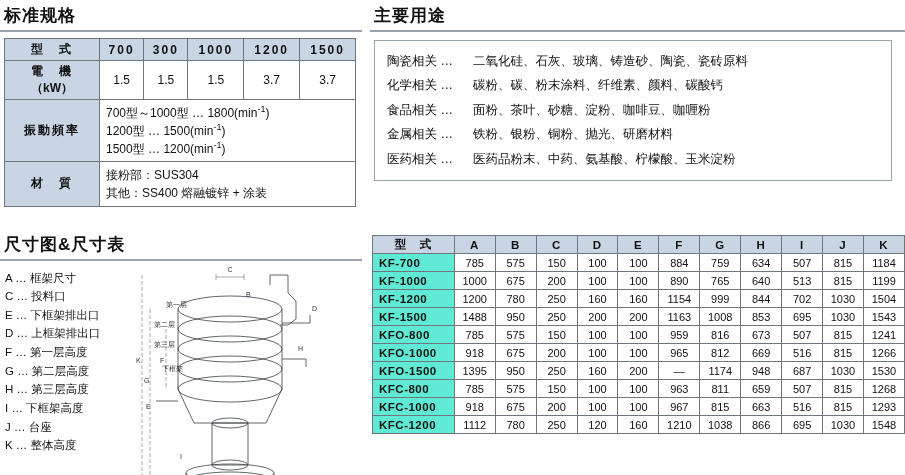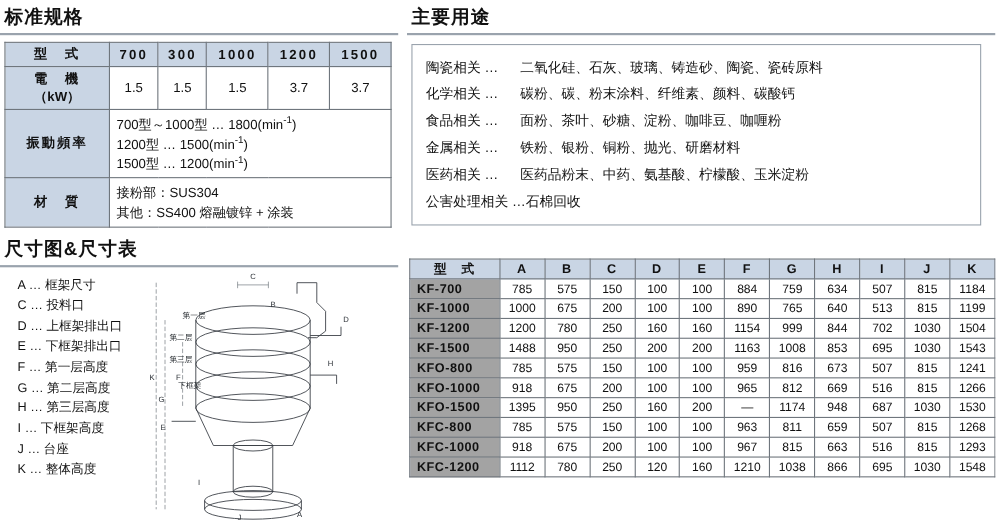--- a/index.html
+++ b/index.html
@@ -56,21 +56,21 @@
     padding:8px 10px 9px 12px;
     box-sizing:border-box;
     line-height:1.95;
     font-size:12.5px;
   }
   .uses .lbl{display:inline-block;min-width:86px;}
 
   
   .dim-wrap{position:relative;}
   .legend{
-    position:absolute;left:16px;top:8px;width:120px;
+    position:absolute;left:5px;top:8px;width:120px;
     font-size:11.5px;line-height:1.62;
   }
   .drawing{
     position:absolute;left:120px;top:2px;width:240px;height:230px;
   }
 
   
   table.dims{
     border-collapse:collapse;
     font-size:11.5px;
@@ -80,21 +80,21 @@
   table.dims th,table.dims td{
     border:1px solid #6f767d;
     text-align:center;
     padding:1px 2px;
     height:15px;
   }
   table.dims thead th{
     background:#c9d5e4;font-weight:bold;letter-spacing:1px;
   }
   table.dims td.model{
-    background:#a3a3a3;font-weight:bold;text-align:left;padding-left:6px;
+    background:#5eead4;font-weight:bold;text-align:left;padding-left:6px;
     letter-spacing:0.5px;
   }
   table.dims col.c0{width:82px;}
   table.dims col.cx{width:41px;}
   .rt{font-size:11px;}
 </style>
 </head>
 <body>
 
 <div class="col-left">
@@ -142,28 +142,28 @@
     <tr>
       <td class="rowlbl">材　質</td>
       <td class="mat" colspan="5">
         <div>接粉部：SUS304</div>
         <div>其他：SS400 熔融镀锌 + 涂装</div>
       </td>
     </tr>
   </tbody>
     </table>
 
-  <div class="sec-title" style="margin-top:4px;">尺寸图&amp;尺寸表</div>
+  <div class="sec-title" style="margin-top:22px;">尺寸图&amp;尺寸表</div>
 
   <div class="dim-wrap" style="height:240px;">
     <div class="legend">
       <div>A … 框架尺寸</div>
       <div>C … 投料口</div>
+      <div>E … 下框架排出口</div>
       <div>D … 上框架排出口</div>
-      <div>E … 下框架排出口</div>
       <div>F … 第一层高度</div>
       <div>G … 第二层高度</div>
       <div>H … 第三层高度</div>
       <div>I … 下框架高度</div>
       <div>J … 台座</div>
       <div>K … 整体高度</div>
     </div>
 
     <svg class="drawing" viewBox="0 0 240 230">
       <g stroke="#3a3f45" fill="none" stroke-width="0.8">
@@ -242,23 +242,20 @@
     </div>
     <div>
       <span class="lbl">食品相关 …</span><span>面粉、茶叶、砂糖、淀粉、咖啡豆、咖喱粉</span>
     </div>
     <div>
       <span class="lbl">金属相关 …</span><span>铁粉、银粉、铜粉、抛光、研磨材料</span>
     </div>
     <div>
       <span class="lbl">医药相关 …</span><span>医药品粉末、中药、氨基酸、柠檬酸、玉米淀粉</span>
     </div>
-    <div>
-      <span class="lbl">公害处理相关 …</span><span>石棉回收</span>
-    </div>
   </div>
 
   <div style="position:absolute;left:2px;top:231px;">
     <table class="dims">
       <colgroup>
         <col class="c0">
           <col class="cx">
           <col class="cx">
           <col class="cx">
           <col class="cx">

